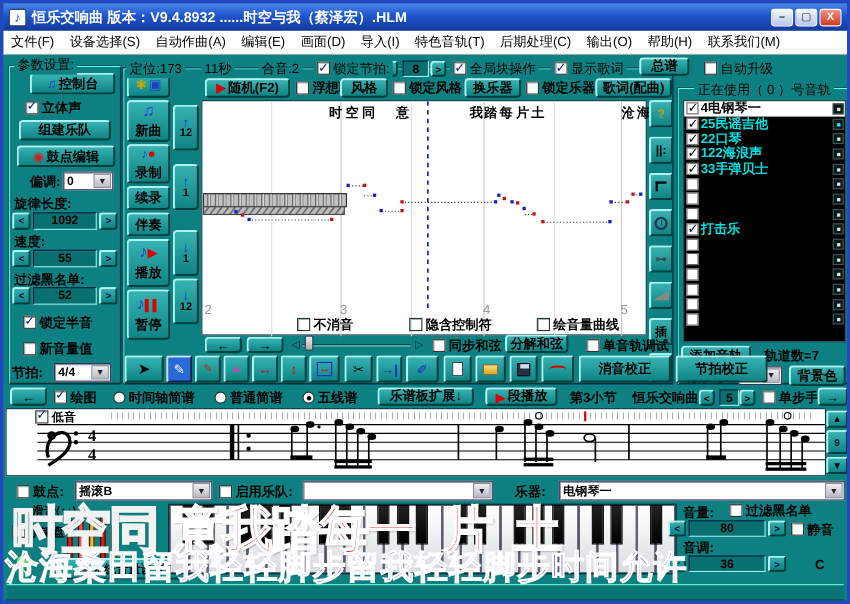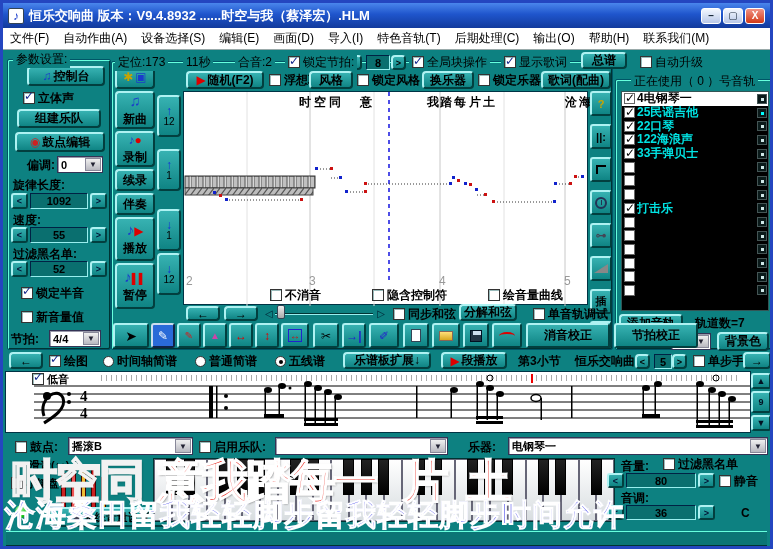--- a/index.html
+++ b/index.html
@@ -44,21 +44,21 @@
   .gtitle{position:absolute;color:#000;font-weight:normal;background:#0d8181;padding:0 3px;z-index:3;white-space:nowrap}
   .gbox{position:absolute;border:1px solid #056;box-shadow:1px 1px 0 #6fd inset,-1px -1px 0 #033 inset;border-radius:2px}
   
   #roll{position:absolute;left:180px;top:88px;width:405px;height:214px;background:#fff;border:1px solid #034}
   .roll-lyric span{position:absolute;top:2px;font-size:12px;font-weight:bold;color:#000}
   .roll-measure span{position:absolute;top:182px;font-size:12px;color:#999}
   .roll-cb{position:absolute;font-weight:bold;color:#000;white-space:nowrap}
   
   .tp{position:absolute;left:154px;width:24px;height:42px;display:flex;flex-direction:column;align-items:center;justify-content:center;
       background:linear-gradient(180deg,#37b2b2,#0f8484);border:2px solid;border-color:#aef2f2 #023f3f #023f3f #aef2f2;border-radius:4px;
-      font-weight:normal;font-size:10px;color:#000}
+      font-weight:bold;font-size:10px;color:#000}
   .tp .arr{color:#1330d8;font-size:12px;line-height:10px;font-weight:bold}
   .tp.up .arr::before{content:"↑"} .tp.down .arr::before{content:"↓"}
   
   #tracklist{position:absolute;left:618px;top:88px;width:148px;height:220px;background:#000;border:1px solid #355}
   .trow{height:13.7px;display:flex;align-items:center}
   .t-cb{width:11px;height:11px;background:#fff;border:1px solid #666;margin-left:2px;position:relative;flex:none}
   .trow.checked .t-cb::after{content:"✓";position:absolute;left:0;top:-3px;font-size:12px;font-weight:bold;color:#000}
   .t-label{color:#00e2e2;font-size:12px;font-weight:bold;margin-left:2px;flex:1;white-space:nowrap;overflow:hidden;line-height:13px}
   .trow.selected{background:#fff}.trow.selected .t-label{color:#000}
   .t-btn{width:10px;height:10px;background:#0a1a1a;border:1px solid #455;margin-right:1px;position:relative;flex:none}
@@ -106,22 +106,22 @@
     <div class="win-btns">
       <div class="win-btn">–</div>
       <div class="win-btn">▢</div>
       <div class="win-btn close">X</div>
     </div>
   </div>
 
   <div class="menubar">
 
   <div class="menu-item">文件(F)</div>
+      <div class="menu-item">设备选择(S)</div>
       <div class="menu-item">自动作曲(A)</div>
-      <div class="menu-item">设备选择(S)</div>
       <div class="menu-item">编辑(E)</div>
       <div class="menu-item">画面(D)</div>
       <div class="menu-item">导入(I)</div>
       <div class="menu-item">特色音轨(T)</div>
       <div class="menu-item">后期处理(C)</div>
       <div class="menu-item">输出(O)</div>
       <div class="menu-item">帮助(H)</div>
       <div class="menu-item">联系我们(M)</div>
     </div>
 

